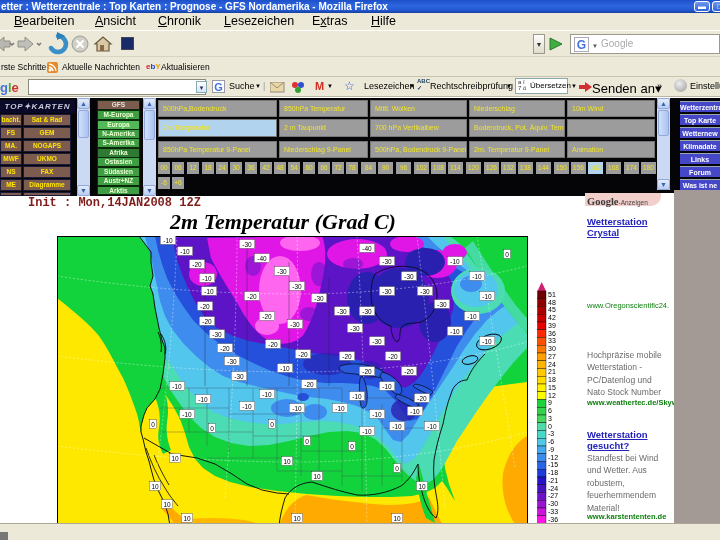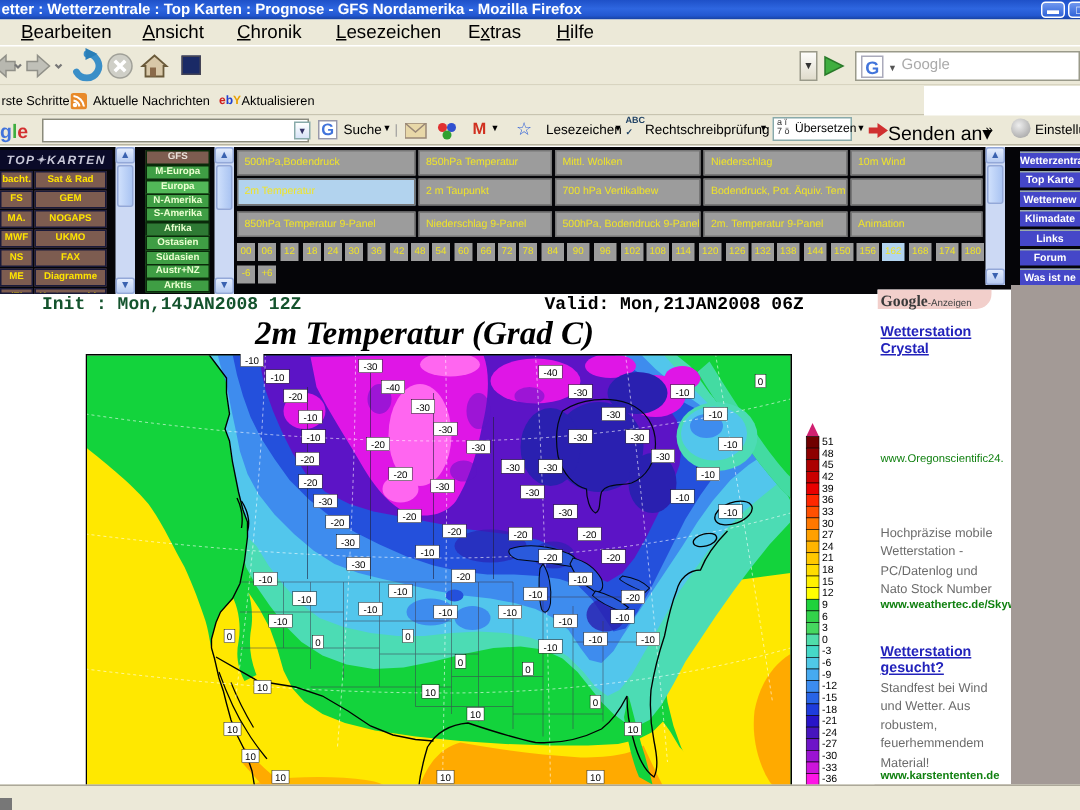--- a/index.html
+++ b/index.html
@@ -13,21 +13,21 @@
 #menu u{text-decoration:underline}
 
 #nav{left:0;top:30px;width:720px;height:27px;background:#ece9d8;border-top:1px solid #fff;border-bottom:1px solid #d8d4c0}
 .urlbar{position:absolute;left:118px;top:3px;width:416px;height:20px;background:#fff;border:1px solid #9a9a8a;font-size:9px;line-height:18px;color:#000;padding-left:18px}
 .favico{position:absolute;left:121px;top:6px;width:13px;height:13px;background:#1a2a66;border:1px solid #445}
 .udrop{position:absolute;left:533px;top:3px;width:12px;height:20px;background:linear-gradient(180deg,#fdfdfb,#e0dccc);border:1px solid #9a9a8a;font-size:7px;text-align:center;line-height:20px;color:#333}
 .gbox{position:absolute;left:570px;top:3px;width:150px;height:20px;background:#fff;border:1px solid #9a9a8a}
 .gbox .gl{position:absolute;left:3px;top:2px;font-size:12px;font-weight:bold;color:#4274db;border:1px solid #aab;width:15px;height:15px;text-align:center;line-height:15px;background:#fff}
 .gbox .ph{position:absolute;left:30px;top:0;font-size:10px;line-height:18px;color:#aaa}
 
-#bmb{left:0;top:57px;width:616px;height:20px;background:#ece9d8;border-bottom:1px solid #c8c4b0;font-size:8.5px;line-height:20px;color:#000}
+#bmb{left:0;top:57px;width:720px;height:20px;background:#ece9d8;border-bottom:1px solid #c8c4b0;font-size:8.5px;line-height:20px;color:#000}
 
 #gtb{left:0;top:77px;width:720px;height:20px;background:#ece9d8;border-bottom:1px solid #b8b4a0;font-size:9px;color:#000}
 #gtb .inp{position:absolute;left:28px;top:2px;width:178px;height:16px;background:#fff;border:1px solid #8a8a7a}
 
 #strip{left:0;top:98px;width:720px;height:98px;background:#050508}
 .sbar{position:absolute;width:13px;background:#ccd9f4}
 .sbtn{position:absolute;left:0;width:13px;height:11px;background:linear-gradient(180deg,#e3ecfd,#b8ccf2);border:1px solid #93a8d8;border-radius:2px;color:#3a62b0;font-size:7px;text-align:center;line-height:9px}
 .sthumb{position:absolute;left:1px;width:11px;background:linear-gradient(90deg,#cfe0fc,#aac4f2);border:1px solid #93a8d8;border-radius:2px}
 .lcell{position:absolute;background:#7d5c50;color:#ffe400;font-weight:bold;font-size:6.5px;text-align:center;border:1px solid #1a1a3a;line-height:10px;overflow:hidden;white-space:nowrap}
 .gcell{position:absolute;left:97px;width:43px;height:10px;background:#3f9e44;color:#eaffd0;font-weight:bold;font-size:6.5px;text-align:center;border:1px solid #0a2a0a;line-height:8px;overflow:hidden}
@@ -237,22 +237,21 @@
 <div class="rlink" style="top:3px">Wetterzentra</div>
 <div class="rlink" style="top:16px">Top Karte</div>
 <div class="rlink" style="top:29px">Wetternew</div>
 <div class="rlink" style="top:42px">Klimadate</div>
 <div class="rlink" style="top:55px">Links</div>
 <div class="rlink" style="top:68px">Forum</div>
 <div class="rlink" style="top:81px">Was ist ne</div>
 </div>
 
 <div class="abs" id="page">
-      <div class="abs mono" style="left:28px;top:0px;font-size:12px;color:#14532d">Init : Mon,14JAN2008 12Z</div>
-<div class="abs mono" style="left:363px;top:0px;font-size:12px;color:#000">Valid: Mon,21JAN2008 06Z</div>
+      <div class="abs mono" style="left:28px;top:0px;font-size:12px;color:#7f1d1d">Init : Mon,14JAN2008 12Z</div>
 <div class="abs" style="left:143px;top:13px;width:280px;text-align:center;font-family:'Liberation Serif',serif;font-style:italic;font-weight:bold;font-size:22px;color:#000">2m Temperatur (Grad C)</div>
 <svg class="abs" style="left:57px;top:40px" width="526" height="290" viewBox="0 0 526 290">
         <defs>
           <clipPath id="mc">
             <rect x="1" y="1" width="469" height="288"></rect>
           </clipPath>
         </defs>
         <g clip-path="url(#mc)">
           <rect x="0" y="0" width="471" height="290" fill="#13d33c"></rect>
           <path d="M0,62 C20,78 32,88 42,100 C52,114 58,128 66,142 C72,155 76,166 80,178 C83,188 83,196 86,203 C89,216 92,225 94,233 C97,244 101,254 106,264 C109,272 111,278 113,290 L0,290 Z" fill="#ffe800"></path>

